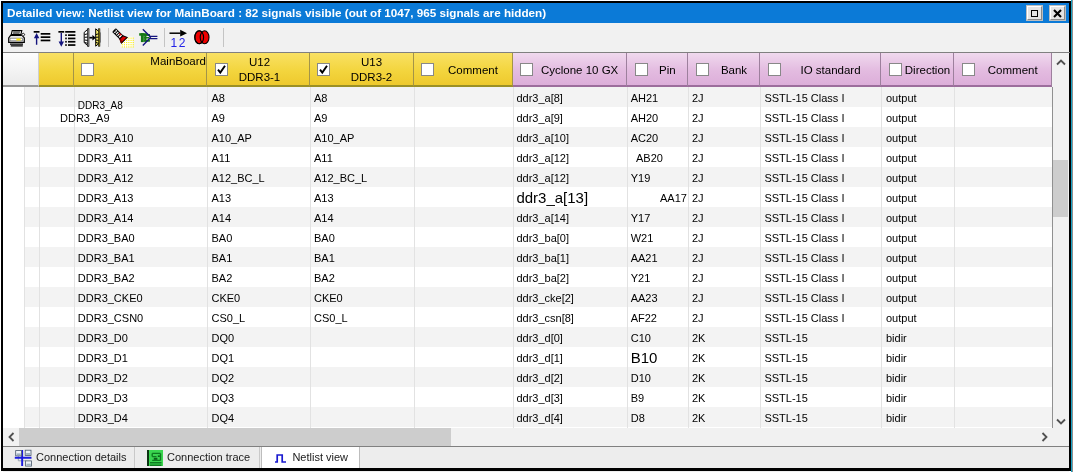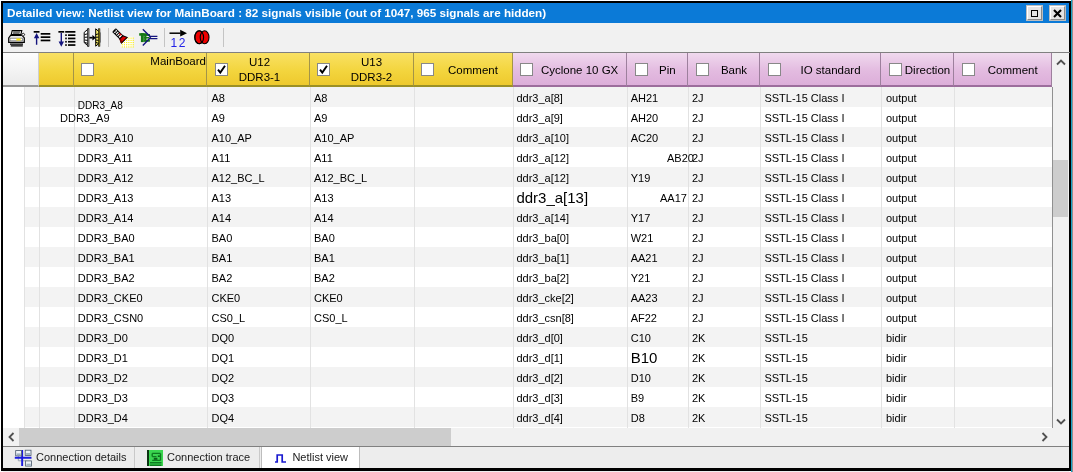--- a/index.html
+++ b/index.html
@@ -236,21 +236,21 @@
 <span class="a" style="left:311.0px;top:41.0px;line-height:20.0px;font-size:11px;color:#000;white-space:nowrap">A10_AP</span>
 <span class="a" style="left:513.4px;top:41.0px;line-height:20.0px;font-size:11px;color:#000;white-space:nowrap">ddr3_a[10]</span>
 <span class="a" style="left:627.7px;top:41.0px;line-height:20.0px;font-size:11px;color:#000;white-space:nowrap">AC20</span>
 <span class="a" style="left:689.0px;top:41.0px;line-height:20.0px;font-size:11px;color:#000;white-space:nowrap">2J</span>
 <span class="a" style="left:761.4px;top:41.0px;line-height:20.0px;font-size:11px;color:#000;white-space:nowrap">SSTL-15 Class I</span>
 <span class="a" style="left:883.0px;top:41.0px;line-height:20.0px;font-size:11px;color:#000;white-space:nowrap">output</span>
 <span class="a" style="left:74.8px;top:61.0px;line-height:20.0px;font-size:11px;color:#000;white-space:nowrap">DDR3_A11</span>
 <span class="a" style="left:208.5px;top:61.0px;line-height:20.0px;font-size:11px;color:#000;white-space:nowrap">A11</span>
 <span class="a" style="left:311.0px;top:61.0px;line-height:20.0px;font-size:11px;color:#000;white-space:nowrap">A11</span>
 <span class="a" style="left:513.4px;top:61.0px;line-height:20.0px;font-size:11px;color:#000;white-space:nowrap">ddr3_a[12]</span>
-<span class="a" style="left:664px;top:61.0px;line-height:20.0px;font-size:11px;color:#000;white-space:nowrap">AB20</span>
+<span class="a" style="left:633px;top:61.0px;line-height:20.0px;font-size:11px;color:#000;white-space:nowrap">AB20</span>
 <span class="a" style="left:689.0px;top:61.0px;line-height:20.0px;font-size:11px;color:#000;white-space:nowrap">2J</span>
 <span class="a" style="left:761.4px;top:61.0px;line-height:20.0px;font-size:11px;color:#000;white-space:nowrap">SSTL-15 Class I</span>
 <span class="a" style="left:883.0px;top:61.0px;line-height:20.0px;font-size:11px;color:#000;white-space:nowrap">output</span>
 <span class="a" style="left:74.8px;top:81.0px;line-height:20.0px;font-size:11px;color:#000;white-space:nowrap">DDR3_A12</span>
 <span class="a" style="left:208.5px;top:81.0px;line-height:20.0px;font-size:11px;color:#000;white-space:nowrap">A12_BC_L</span>
 <span class="a" style="left:311.0px;top:81.0px;line-height:20.0px;font-size:11px;color:#000;white-space:nowrap">A12_BC_L</span>
 <span class="a" style="left:513.4px;top:81.0px;line-height:20.0px;font-size:11px;color:#000;white-space:nowrap">ddr3_a[12]</span>
 <span class="a" style="left:627.7px;top:81.0px;line-height:20.0px;font-size:11px;color:#000;white-space:nowrap">Y19</span>
 <span class="a" style="left:689.0px;top:81.0px;line-height:20.0px;font-size:11px;color:#000;white-space:nowrap">2J</span>
 <span class="a" style="left:761.4px;top:81.0px;line-height:20.0px;font-size:11px;color:#000;white-space:nowrap">SSTL-15 Class I</span>

